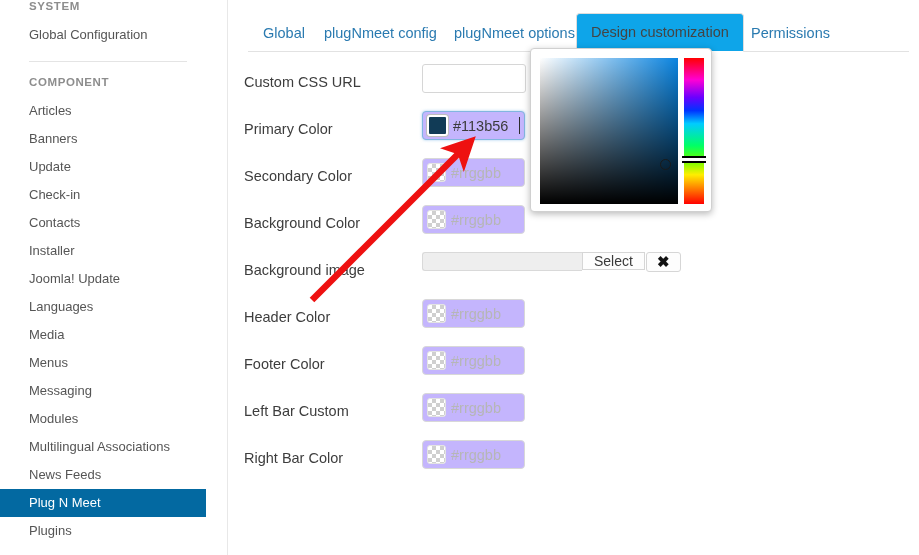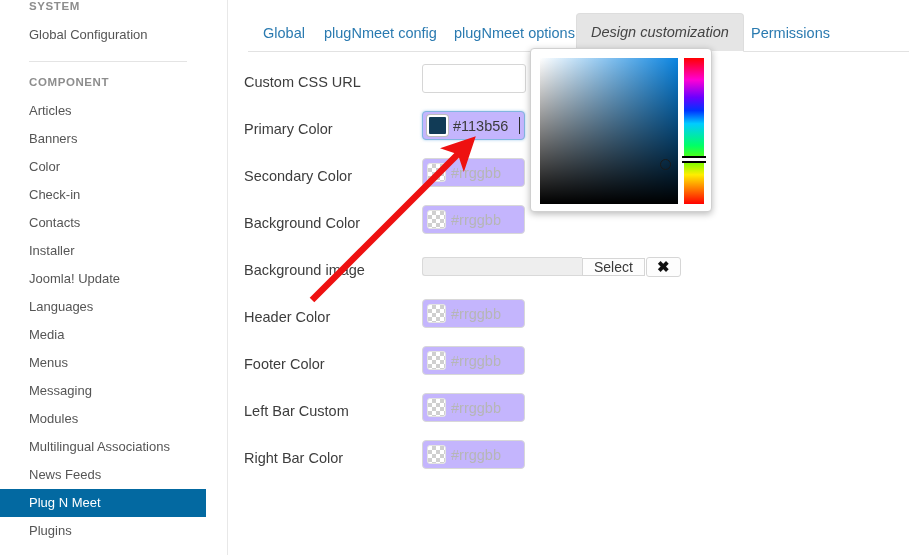--- a/index.html
+++ b/index.html
@@ -77,26 +77,25 @@
     color: #2a7ab0;
     padding: 9px 14px 10px 14px;
     cursor: pointer;
     line-height: 18px;
     border: 1px solid transparent;
     border-bottom: none;
     white-space: nowrap;
   }
   .tab.active {
     color: #444444;
-    background: #e5e5e5;
+    background: #0ea5e9;
     border: 1px solid #dddddd;
     border-bottom: 1px solid #ffffff;
     border-radius: 4px 4px 0 0;
     z-index: 5;
-    font-style: italic;
   }
   #tab-underline {
     position: absolute;
     left: 20px;
     right: 10px;
     bottom: 0;
     height: 1px;
     background: #e2e2e2;
   }
 
@@ -195,21 +194,21 @@
     width: 1px;
     height: 17px;
     background: #2d2d2d;
     margin-left: -2px;
     flex: 0 0 auto;
   }
 
   
   .img-group {
     display: flex;
-    align-items: center;
+    align-items: flex-start;
     height: 29px;
   }
   .img-input {
     width: 160px;
     background: #eeeeee;
     border: 1px solid #d9d9d9;
     border-right: none;
     border-radius: 3px 0 0 3px;
     box-sizing: border-box;
   }
@@ -307,21 +306,21 @@
   <div class="side-heading">SYSTEM</div>
 
   <div class="side-item">Global Configuration</div>
 
   <div class="side-divider"></div>
 
   <div class="side-heading">COMPONENT</div>
 
   <div class="side-item">Articles</div>
   <div class="side-item">Banners</div>
-  <div class="side-item">Color</div>
+  <div class="side-item">Update</div>
   <div class="side-item">Check-in</div>
   <div class="side-item">Contacts</div>
   <div class="side-item">Installer</div>
   <div class="side-item">Joomla! Update</div>
   <div class="side-item">Languages</div>
   <div class="side-item">Media</div>
   <div class="side-item">Menus</div>
   <div class="side-item">Messaging</div>
   <div class="side-item">Modules</div>
   <div class="side-item">Multilingual Associations</div>

